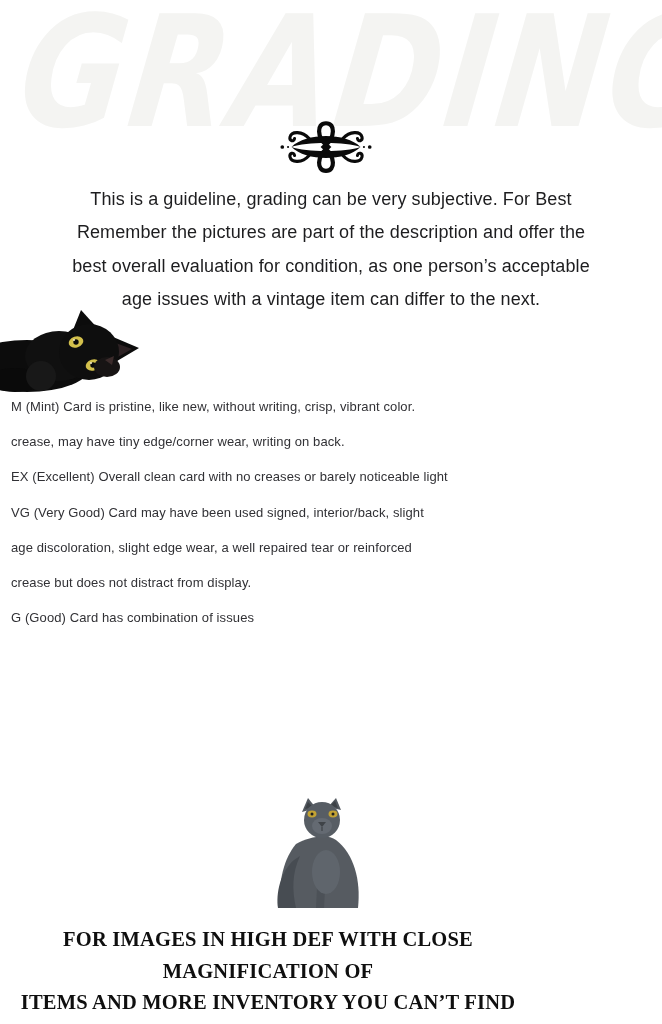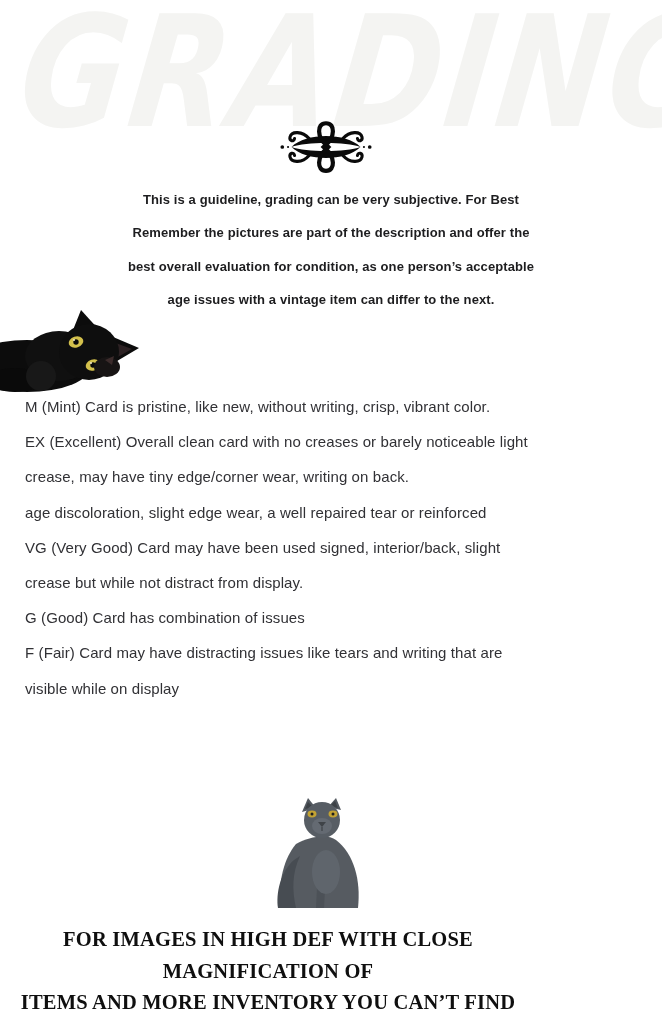--- a/index.html
+++ b/index.html
@@ -23,29 +23,29 @@
     transform:skewX(-7deg) scale(0.93,1.12);
     transform-origin:50% 45%;
     user-select:none;
   }
   .ornament{
     position:absolute;left:280px;top:112px;width:92px;height:70px;
   }
   .intro{
     position:absolute;top:183px;left:20px;width:622px;
     text-align:center;
-    font-size:13px;line-height:33.4px;
-    color:#1d1d1f;letter-spacing:0.1px;font-weight:bold;
+    font-size:18px;line-height:33.4px;
+    color:#1d1d1f;letter-spacing:0.1px;
   }
   .black-cat{
     position:absolute;left:-4px;top:306px;width:152px;height:88px;
   }
   .grading-list{
-    position:absolute;top:389px;left:25px;width:622px;
-    font-size:15px;line-height:35.2px;
+    position:absolute;top:389px;left:11px;width:622px;
+    font-size:13px;line-height:35.2px;
     color:#313135;letter-spacing:0.1px;
   }
   .grade-line{white-space:nowrap;}
   .gray-cat{
     position:absolute;left:266px;top:798px;width:100px;height:112px;
   }
   .footer{
     position:absolute;top:924px;left:0;width:536px;
     text-align:center;
     font-family:"Liberation Serif",serif;
@@ -108,34 +108,30 @@
     <circle cx="94" cy="57" r="1" fill="#efe9c8"></circle>
     <ellipse cx="110" cy="61" rx="13" ry="10" fill="#171414"></ellipse>
     <polygon points="117,50 108,54 115,59" fill="#3b2b2b"></polygon>
   </svg>
 
   <div class="grading-list">
     <div class="grade-item">
       <div class="grade-line">M (Mint) Card is pristine, like new, without writing, crisp, vibrant color.</div>
     </div>
     <div class="grade-item">
+      <div class="grade-line">crease, may have tiny edge/corner wear, writing on back.</div>
       <div class="grade-line">EX (Excellent) Overall clean card with no creases or barely noticeable light</div>
-      <div class="grade-line">crease, may have tiny edge/corner wear, writing on back.</div>
     </div>
     <div class="grade-item">
+      <div class="grade-line">VG (Very Good) Card may have been used signed, interior/back, slight</div>
       <div class="grade-line">age discoloration, slight edge wear, a well repaired tear or reinforced</div>
-      <div class="grade-line">VG (Very Good) Card may have been used signed, interior/back, slight</div>
-      <div class="grade-line">crease but while not distract from display.</div>
+      <div class="grade-line">crease but does not distract from display.</div>
     </div>
     <div class="grade-item">
       <div class="grade-line">G (Good) Card has combination of issues</div>
-    </div>
-    <div class="grade-item">
-      <div class="grade-line">F (Fair) Card may have distracting issues like tears and writing that are</div>
-      <div class="grade-line">visible while on display</div>
     </div>
     <div class="grade-item">
     </div>
   </div>
 
   <svg class="gray-cat" viewBox="0 0 100 112" aria-hidden="true">
     <path d="M30,46 C18,60 12,84 14,110 L92,110 C95,82 88,56 70,42 C62,36 44,38 30,46 Z" fill="#565b61"></path>
     <path d="M28,62 C14,74 10,96 12,110 L30,110 C26,92 26,75 34,58 Z" fill="#474c52"></path>
     <path d="M52,70 L50,110 L58,110 L60,72 Z" fill="#4c5157"></path>
     <ellipse cx="60" cy="74" rx="14" ry="22" fill="#5f656c"></ellipse>

